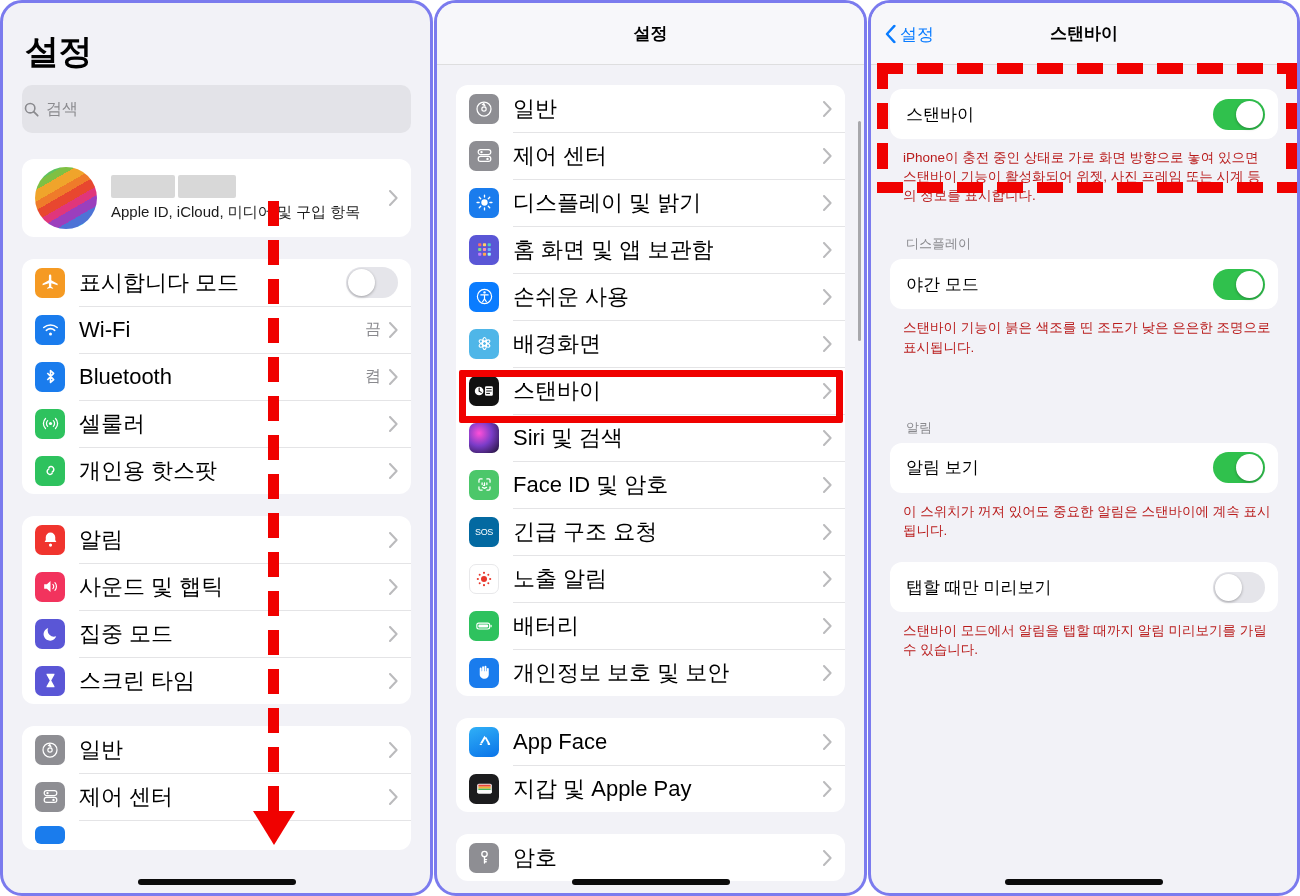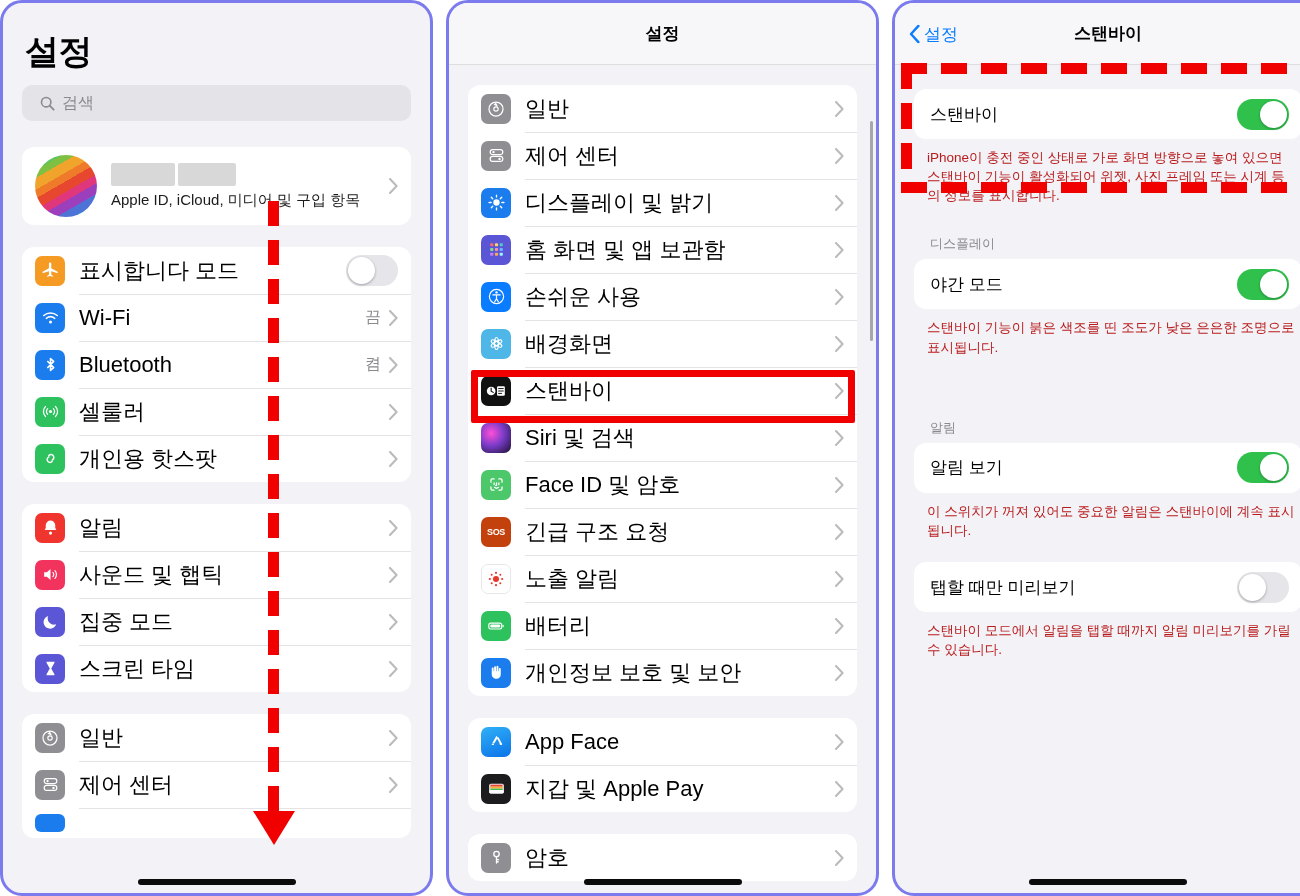--- a/index.html
+++ b/index.html
@@ -7,21 +7,21 @@
   html, body {
     width: 1300px; height: 896px;
     font-family: "Liberation Sans", "DejaVu Sans", sans-serif;
     background: #ffffff;
     overflow: hidden;
   }
   .stage {
     position: relative;
     width: 1300px; height: 896px;
     display: flex;
-    gap: 12px;
+    gap: 0px;
     background:#ffffff;
   }
 
   
   .panel {
     position: relative;
     width: 433px;
     height: 896px;
     background: #f2f2f7;
     border: 3px solid #7b7bee;
@@ -51,24 +51,24 @@
   }
   .chev-left { width: 11px; height: 19px; display:inline-block; }
 
   
   .big-title {
     font-size: 34px; font-weight: 800; color: #000;
     padding: 26px 22px 10px 22px; letter-spacing: -0.5px;
   }
   .searchbar {
     margin: 0 19px 26px 19px;
-    height: 36px; border-radius: 10px;
+    height: 48px; border-radius: 10px;
     background: #e3e3e8;
     display: flex; align-items: center; gap: 7px;
-    padding: 0 18px;
+    padding: 0 2px;
     color: #8a8a8e; font-size: 16px;
   }
   .mag { width: 15px; height: 15px; flex: 0 0 auto; }
 
   
   .group {
     margin: 0 19px 22px 19px;
     background: #ffffff;
     border-radius: 12px;
     overflow: hidden;
@@ -532,21 +532,21 @@
                 </g>
               </svg>
             </span>
           <span class="label">Face ID 및 암호</span>
           <span class="chev"><svg viewBox="0 0 9 16" width="9" height="16">
                 <polyline points="1,1 7.6,8 1,15" fill="none" stroke="#3c3c43" stroke-width="2" stroke-linecap="round" stroke-linejoin="round"></polyline>
               </svg></span>
         </div>
 
         <div class="row">
-          <span class="ico" style="background:#c2410c;color:#fff;font-size:9px;font-weight:700;letter-spacing:-0.3px">SOS</span>
+          <span class="ico" style="background:#0369a1;color:#fff;font-size:9px;font-weight:400;letter-spacing:-0.3px">SOS</span>
           <span class="label">긴급 구조 요청</span>
           <span class="chev"><svg viewBox="0 0 9 16" width="9" height="16">
                 <polyline points="1,1 7.6,8 1,15" fill="none" stroke="#3c3c43" stroke-width="2" stroke-linecap="round" stroke-linejoin="round"></polyline>
               </svg></span>
         </div>
 
         <div class="row">
           <span class="ico" style="background:#ffffff;border:1px solid #e8e8ea">
               <svg viewBox="0 0 24 24" width="20" height="20">
                 <circle cx="12" cy="12" r="3.6" fill="#e8372c"></circle>

